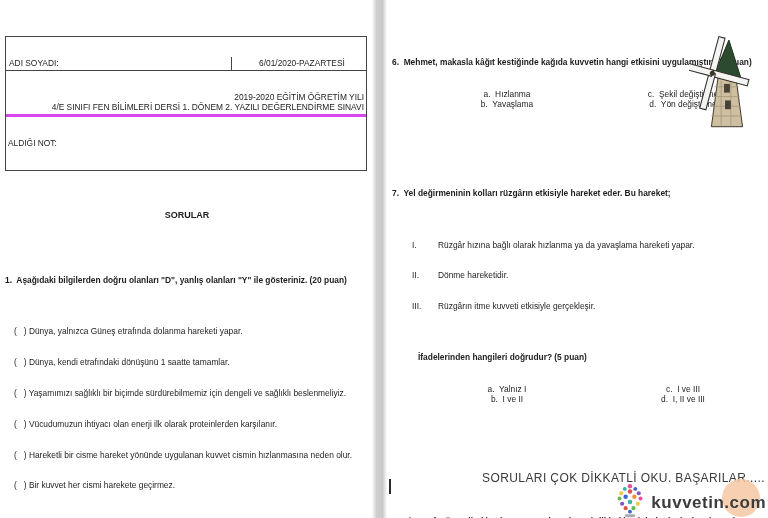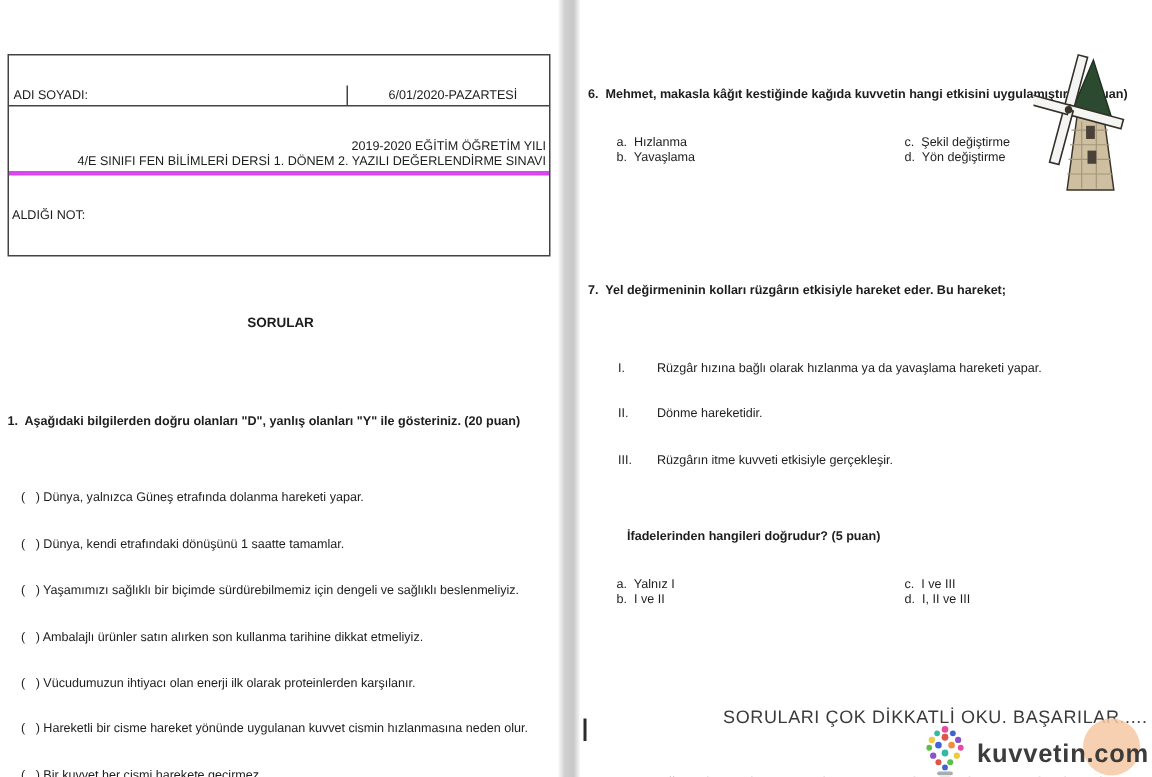--- a/index.html
+++ b/index.html
@@ -26,21 +26,21 @@
 
   .section-title{text-align:center;font-weight:bold;font-size:9px;margin:2px 0 3px;}
 
   .qhead{font-weight:bold;padding-left:14px;text-indent:-14px;}
   .q1-items{margin-left:9px;}
   .q1-items>div{height:10.4px;}
 
   
   .q{margin-top:7px;}
   .qhead2{font-weight:bold;padding-left:15px;text-indent:-15px;}
-  .opts2{display:grid;grid-template-columns:192px 1fr;padding-left:19px;margin-top:1px;}
+  .opts2{display:grid;grid-template-columns:192px 1fr;padding-left:19px;margin-top:1px;text-align:center;}
   .opts2>div{height:10.3px;}
   .stmts{padding-left:20px;}
   .stmt{display:flex;}
   .stmt .rn{width:26px;flex:none;}
   .subhead{font-weight:bold;margin-left:26px;}
 
   .windmill{position:absolute;top:28px;right:5px;width:74px;height:102px;}
 
   .footer-note{position:absolute;top:471px;right:3px;font-size:12px;color:#3a3a3a;letter-spacing:.4px;}
   .watermark{position:absolute;top:481px;right:2px;display:flex;align-items:center;z-index:2;}
@@ -64,21 +64,20 @@
   </div>
 
   <div class="section-title">SORULAR</div>
 
   <div>
     <div class="qhead">1.  Aşağıdaki bilgilerden doğru olanları "D", yanlış olanları "Y" ile gösteriniz. (20 puan)</div>
     <div class="q1-items">
       <div>(   ) Dünya, yalnızca Güneş etrafında dolanma hareketi yapar.</div>
       <div>(   ) Dünya, kendi etrafındaki dönüşünü 1 saatte tamamlar.</div>
       <div>(   ) Yaşamımızı sağlıklı bir biçimde sürdürebilmemiz için dengeli ve sağlıklı beslenmeliyiz.</div>
-      <div>(   ) Ambalajlı ürünler satın alırken son kullanma tarihine dikkat etmeliyiz.</div>
       <div>(   ) Vücudumuzun ihtiyacı olan enerji ilk olarak proteinlerden karşılanır.</div>
       <div>(   ) Hareketli bir cisme hareket yönünde uygulanan kuvvet cismin hızlanmasına neden olur.</div>
       <div>(   ) Bir kuvvet her cismi harekete geçirmez.</div>
       
       
       
     </div>
   </div>
 
   

